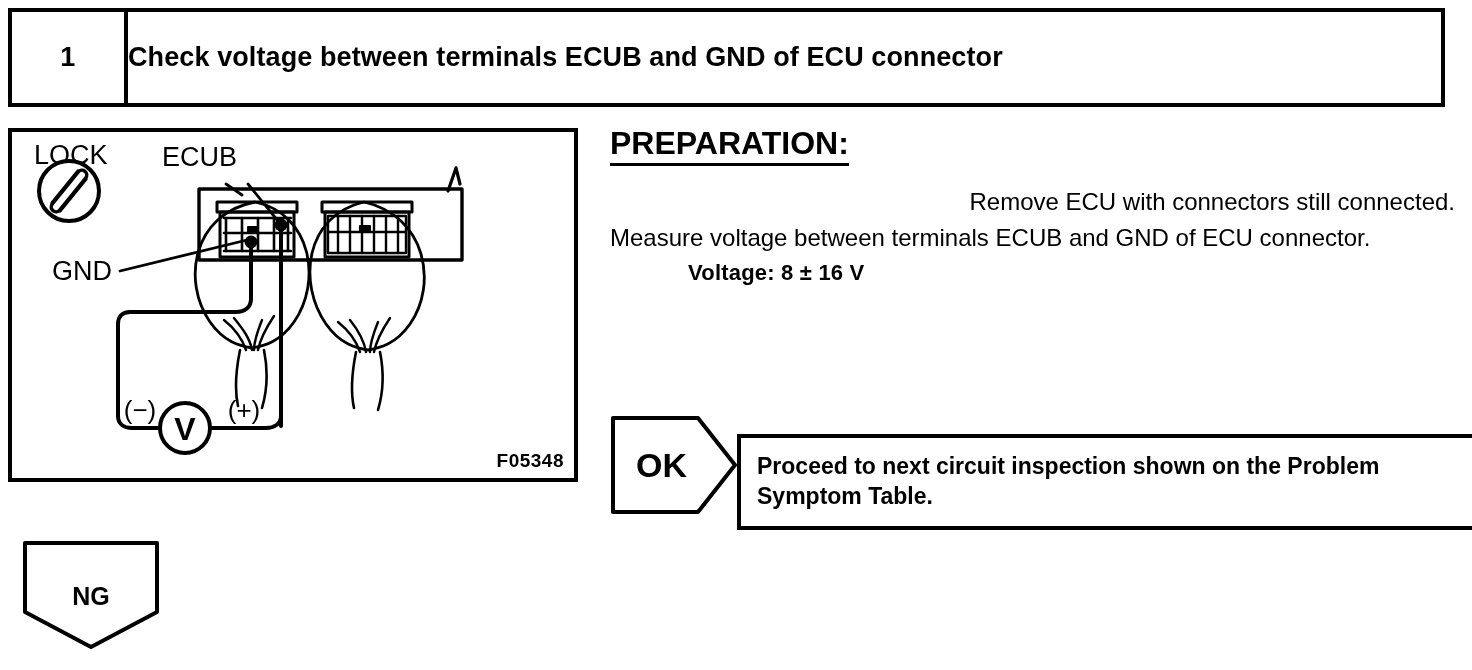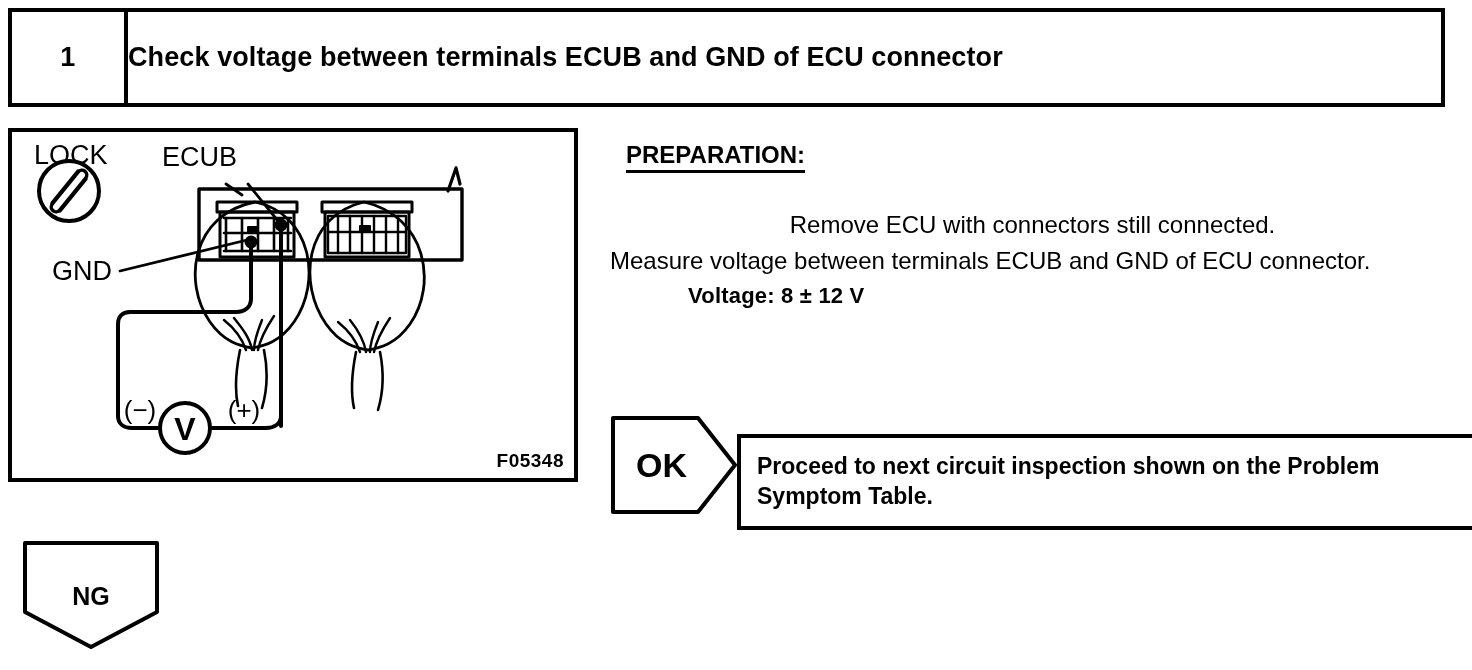--- a/index.html
+++ b/index.html
@@ -75,36 +75,36 @@
   }
 
   
   #detail-column {
     position: absolute;
     left: 610px;
     top: 126px;
     width: 845px;
   }
   .sec-head {
-    font-size: 24px;
+    font-size: 32px;
     font-weight: bold;
     display: inline-block;
     border-bottom: 3px solid #000;
     line-height: 1.12;
-    margin: 16px;
+    margin: 0;
     padding-bottom: 1px;
   }
   .sec-body {
     font-size: 24px;
     line-height: 1.33;
     margin: 2px 0 4px 0;
     text-align: justify;
     text-justify: inter-word;
   }
-  .sec-body.no-justify { text-align: center; margin-top: 20px; }
+  .sec-body.no-justify { text-align: right; margin-top: 20px; }
   #prep-head { margin-bottom: 2px; }
   #ok-value {
     font-size: 22px;
     font-weight: bold;
     margin: 6px 0 0 78px;
     letter-spacing: 0.2px;
   }
 
   
   #ok-branch-row {
@@ -248,21 +248,21 @@
 </div>
 
 <div id="detail-column">
   <div id="prep-head">
     <span class="sec-head">PREPARATION:</span>
   </div>
   <p class="sec-body no-justify">Remove ECU with connectors still connected.</p>
 
   <p class="sec-body">Measure voltage between terminals ECUB and GND of ECU connector.</p>
 
-  <div id="ok-value">Voltage: 8 ± 12 V</div>
+  <div id="ok-value">Voltage: 8 ± 16 V</div>
 </div>
 
 <div id="ok-branch-row">
   <div id="ok-arrow">
     <svg width="128" height="100" viewBox="0 0 128 100" xmlns="http://www.w3.org/2000/svg">
       <path d="M3 3 L88 3 L125 50 L88 97 L3 97 Z" fill="#fff" stroke="#000" stroke-width="4" stroke-linejoin="round"></path>
     </svg>
     <span class="ok-label">OK</span>
   </div>
   <div id="ok-result-box">

